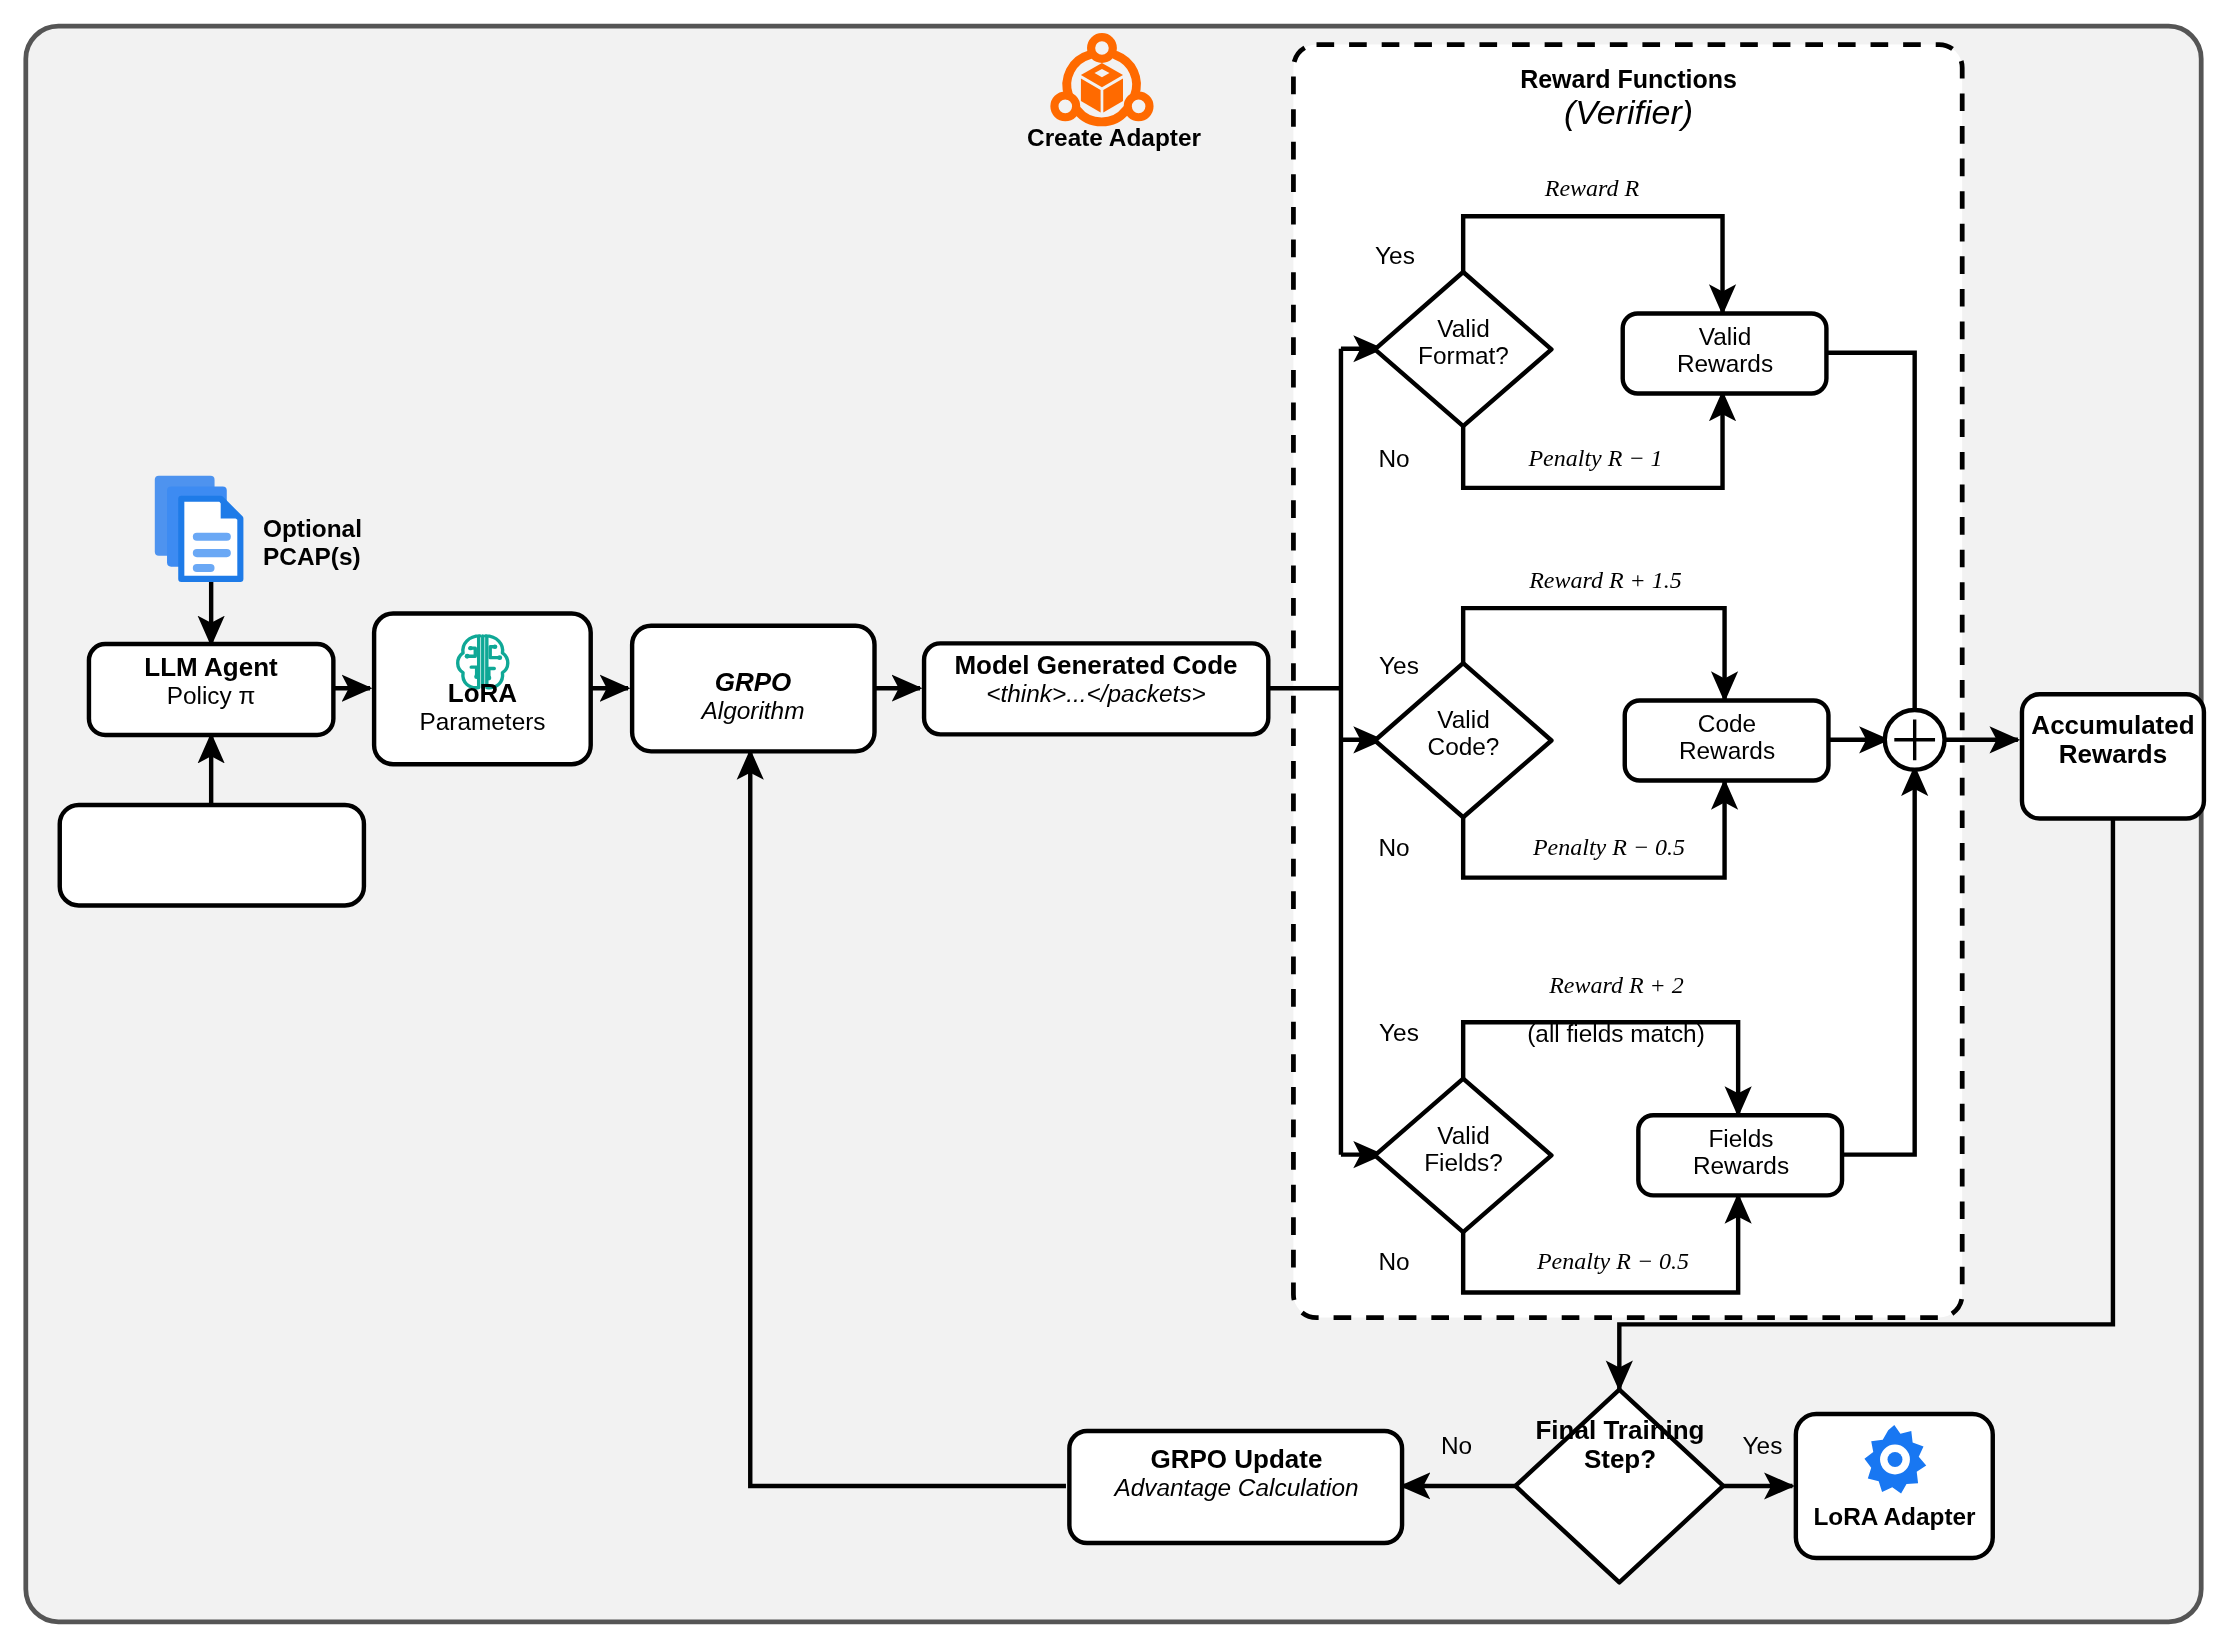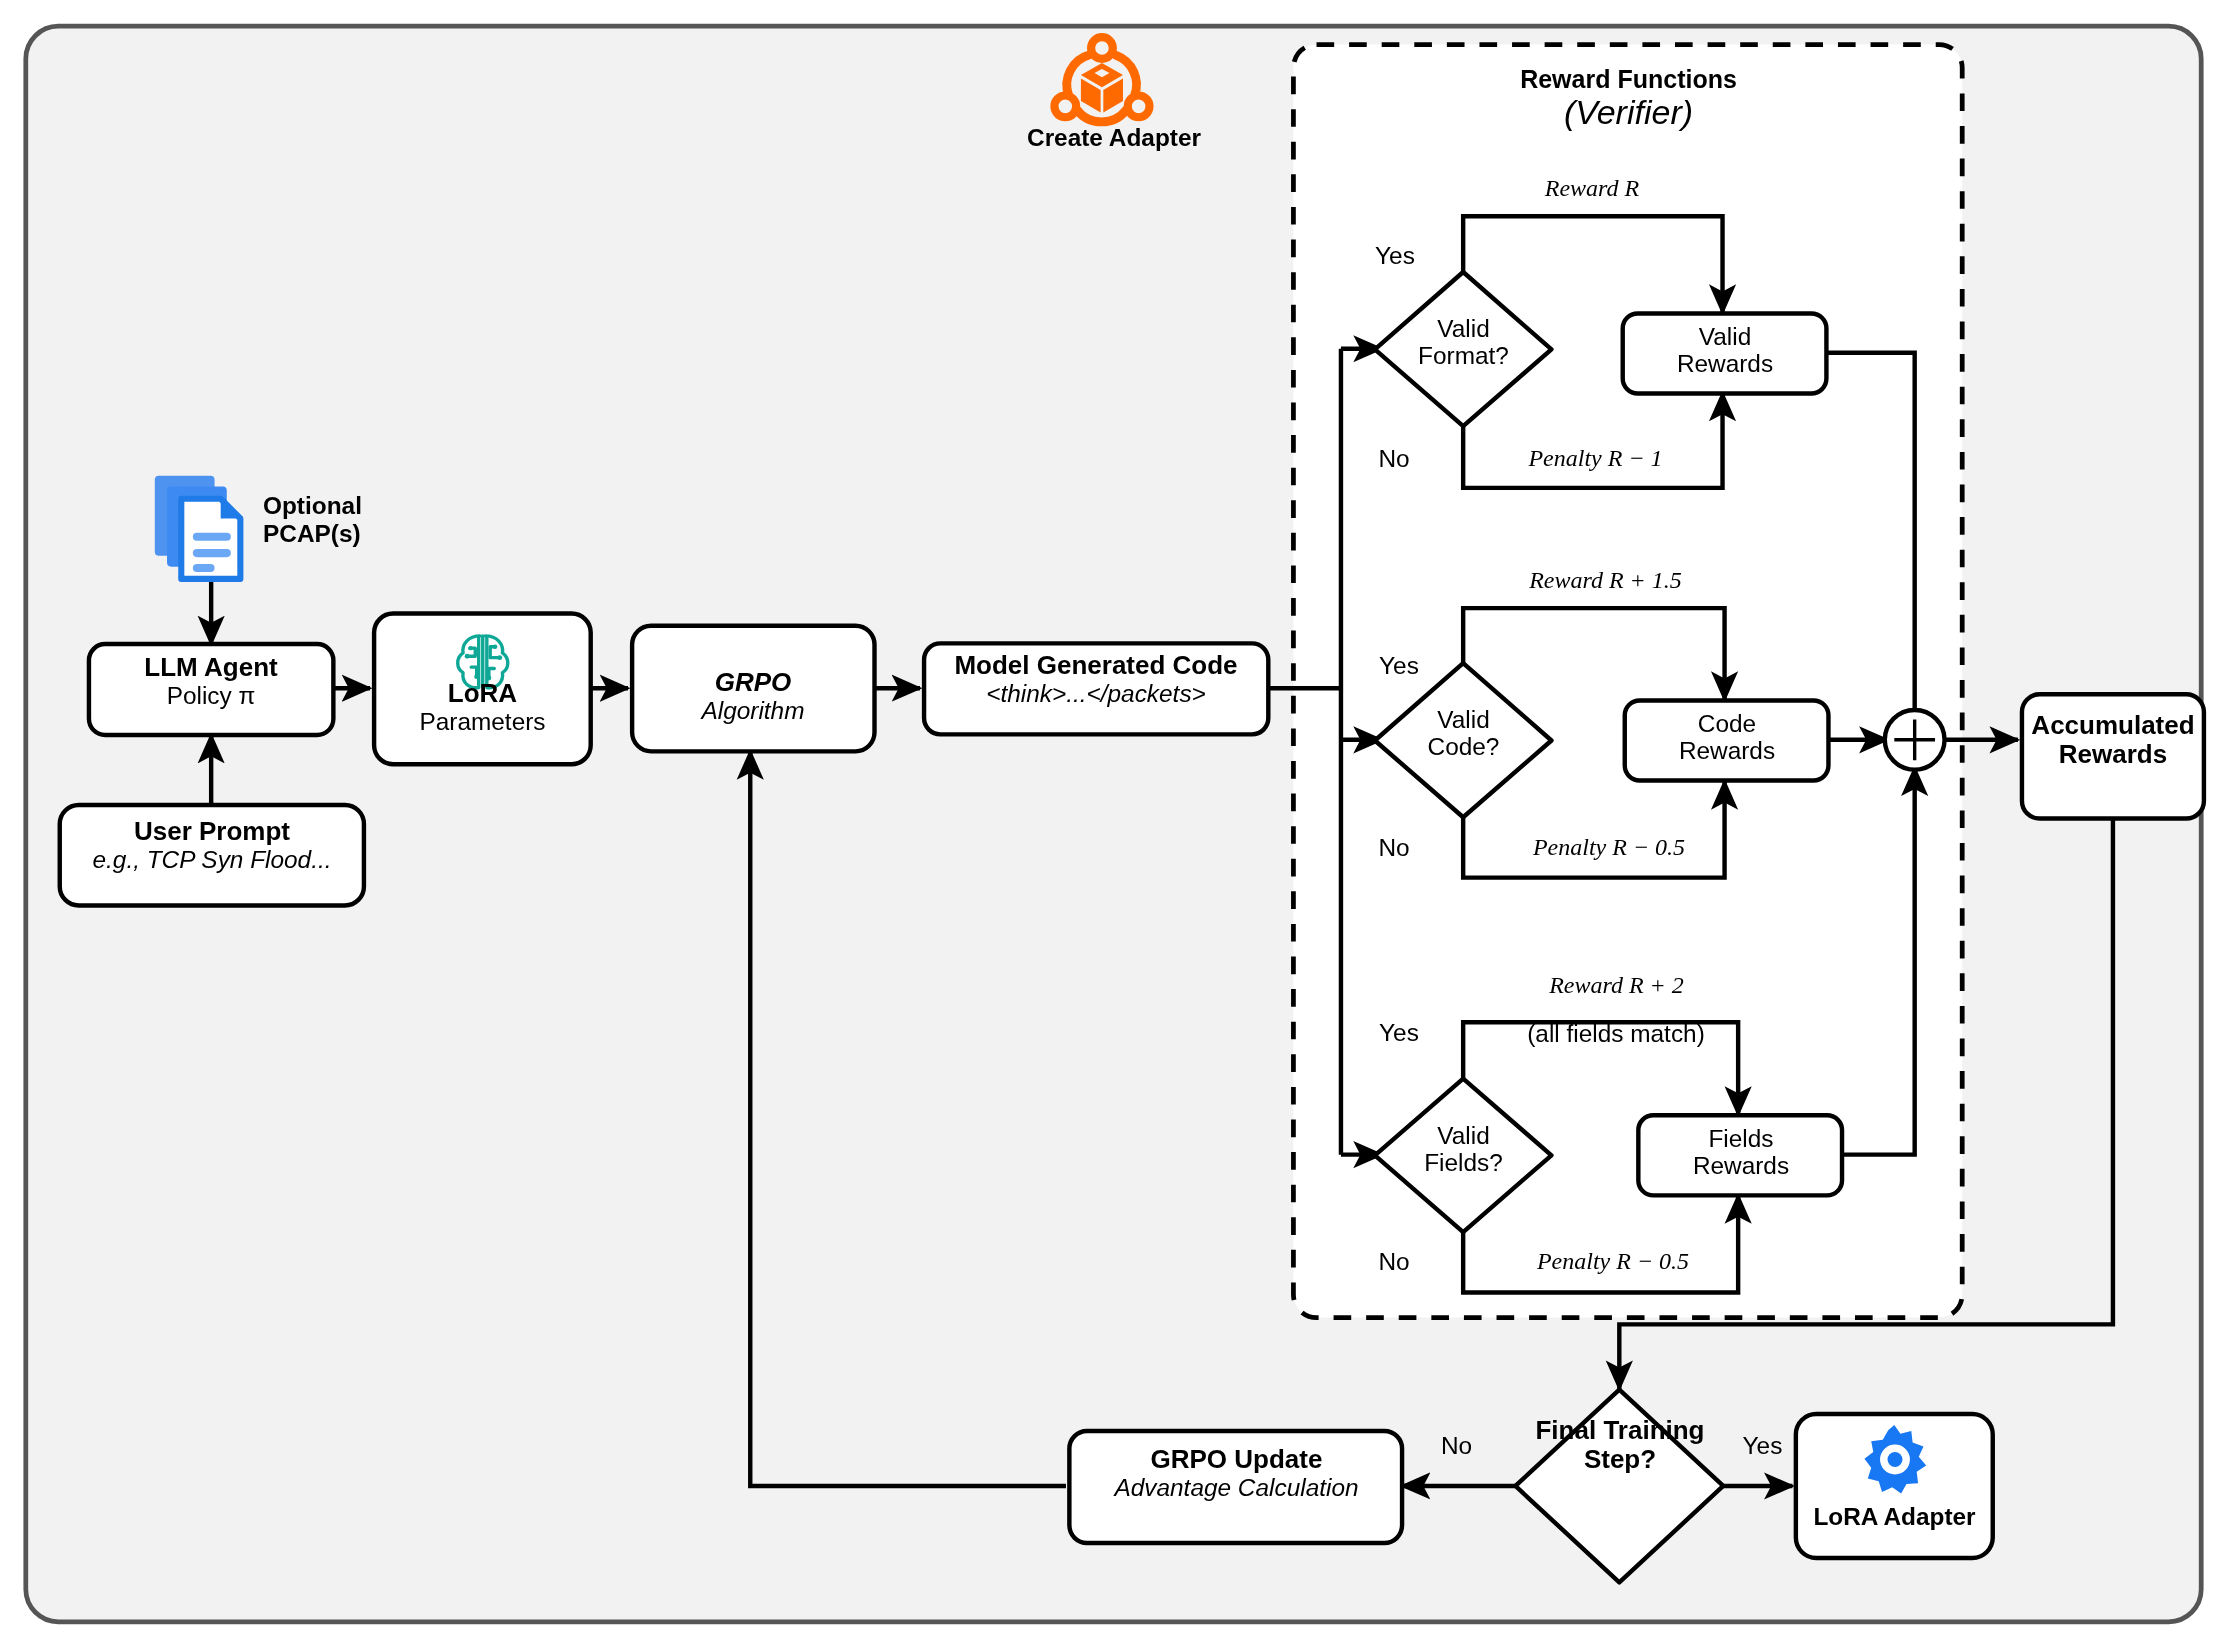--- a/index.html
+++ b/index.html
@@ -154,34 +154,30 @@
 
     <g transform="translate(2743,2098)">
       <path d="M47,0 L56,13 L72,9 L74,26 L90,32 L83,47 L94,60 L80,69 L82,86 L65,87 L57,101 L44,92 L29,99 L24,83 L8,79 L13,63 L3,50 L16,40 L13,24 L30,22 L38,8 Z" fill="#1877F2"></path>
       <circle cx="48" cy="51" r="22" fill="#ffffff"></circle>
       <circle cx="48" cy="51" r="11" fill="#1877F2"></circle>
     </g>
   </svg>
 
   <div class="lbl icon-cap" style="left:985px; top:124px; width:258px;">Create Adapter</div>
 
-  <div class="lbl" style="left:263px; top:492px; width:177px; text-align:left;">
+  <div class="lbl" style="left:263px; top:515px; width:177px; text-align:left;">
     <div class="icon-cap">Optional</div>
     <div class="icon-cap">PCAP(s)</div>
   </div>
 
   <div class="lbl" style="left:89px; top:653px; width:244px;">
     <div class="node-title">LLM Agent</div>
     <div class="node-sub">Policy π</div>
   </div>
 
-  <div class="lbl" style="left:60px; top:817px; width:304px;">
-    <div class="node-title">User Prompt</div>
-    <div class="node-sub i">e.g., TCP Syn Flood...</div>
-  </div>
 
   <div class="lbl" style="left:374px; top:679px; width:217px;">
     <div class="node-title">LoRA</div>
     <div class="node-sub">Parameters</div>
   </div>
 
   <div class="lbl" style="left:632px; top:668px; width:242px;font-style:italic;">
     <div class="node-title">GRPO</div>
     <div class="node-sub">Algorithm</div>
   </div>

